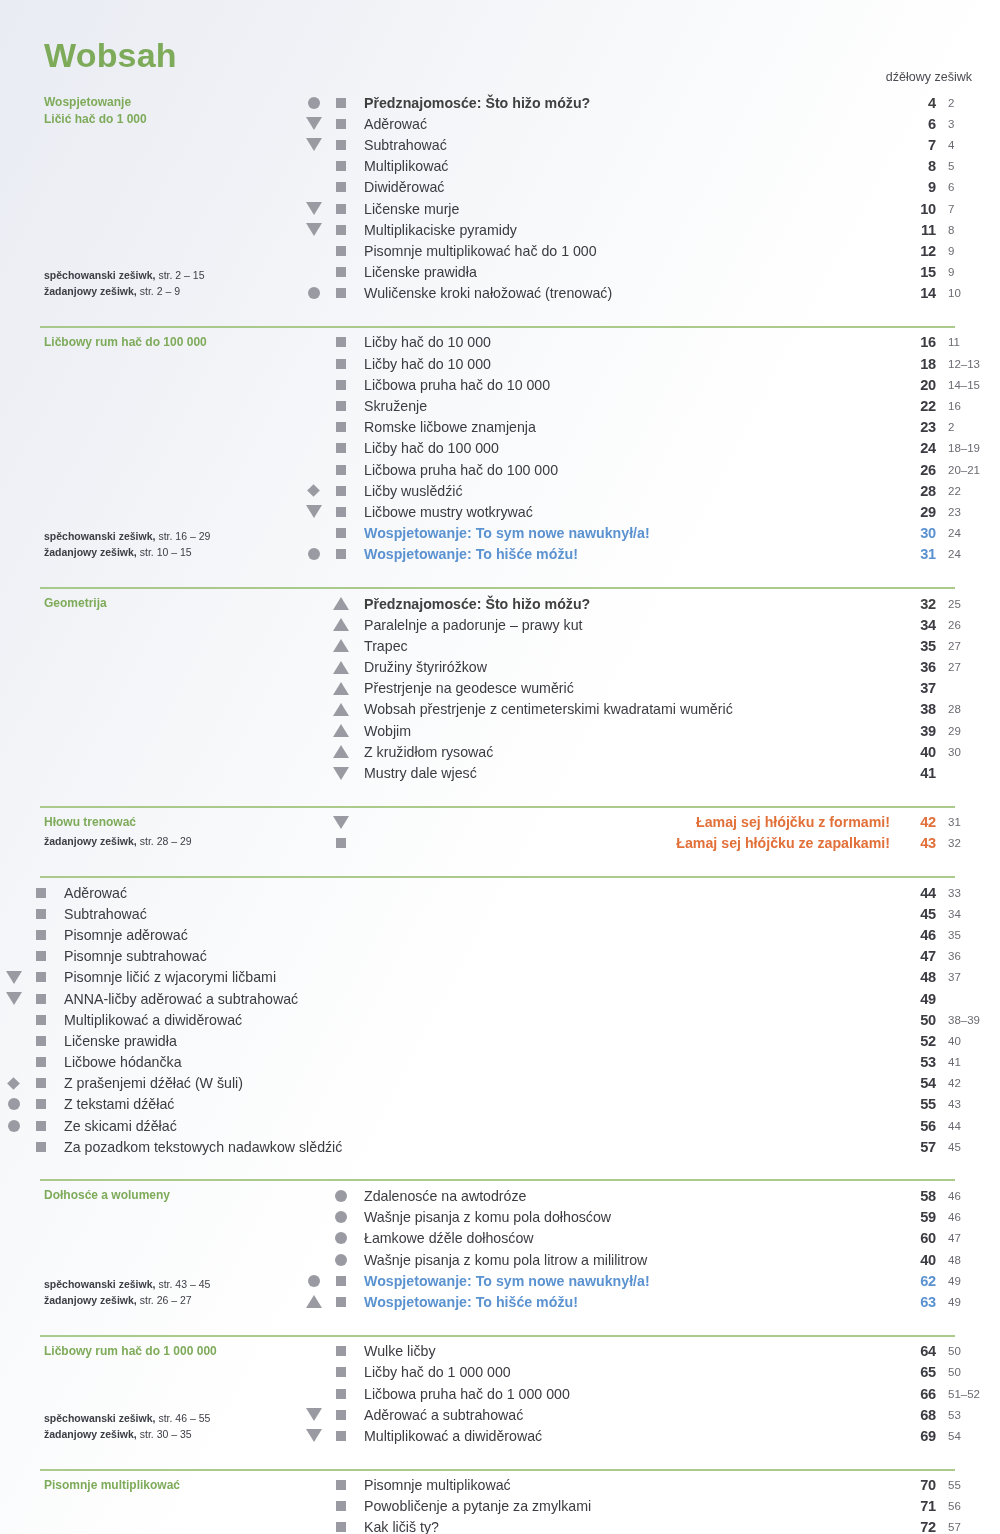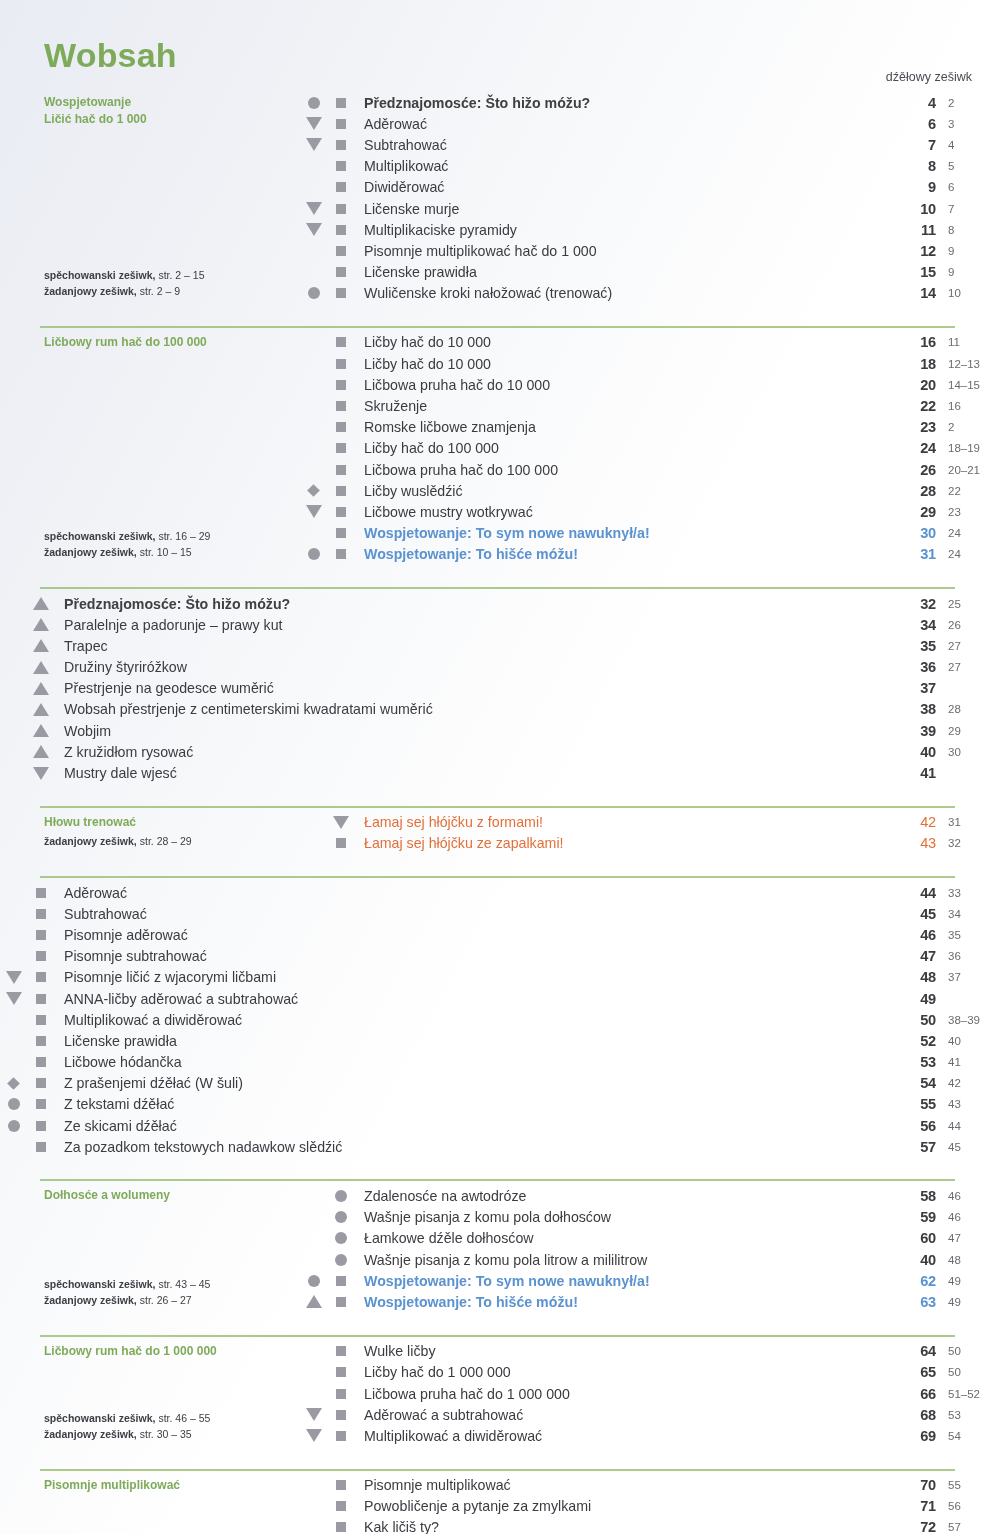--- a/index.html
+++ b/index.html
@@ -82,21 +82,21 @@
     border-bottom: 13px solid #9a9aa2;
   }
   .g-diamond {
     width: 9px; height: 9px; background: #9a9aa2; transform: rotate(45deg);
   }
 
   
   .c-purple .label, .c-purple .pg { color: #404040; font-weight: bold; }
   .c-purple .label { font-weight: bold; }
   .c-blue .label, .c-blue .pg { color: #5b92d0; font-weight: bold; }
-  .c-orange .label, .c-orange .pg { color: #e2703a; font-weight: normal; }
+  .c-orange .label, .c-orange .pg { color: #e2703a; font-weight: bold; text-align: right; }
 </style>
 </head>
 <body>
 
 <div class="page">
 
   <div class="doc-title">Wobsah</div>
 
   <div class="wb-header">dźěłowy zešiwk</div>
 
@@ -334,20 +334,23 @@
               <span class="label">Wospjetowanje: To hišće móžu!</span>
               <span class="pg">31</span>
               <span class="wb">24</span>
             </div>
           </div>
         </div>
       </div>
       <div class="section" style="padding-bottom: 12px; padding-top: 10px;">
         <div class="divider"></div>
         <div class="sec-body">
+          <div class="sec-left">
+            <div class="sec-title">Geometrija</div>
+          </div>
           <div class="sec-right">
             <div class="row c-purple">
               <span class="mk"></span>
               <span class="mk">
                 <span class="g g-tri-up"></span>
               </span>
               <span class="label">Předznajomosće: Što hižo móžu?</span>
               <span class="pg">32</span>
               <span class="wb">25</span>
             </div>

